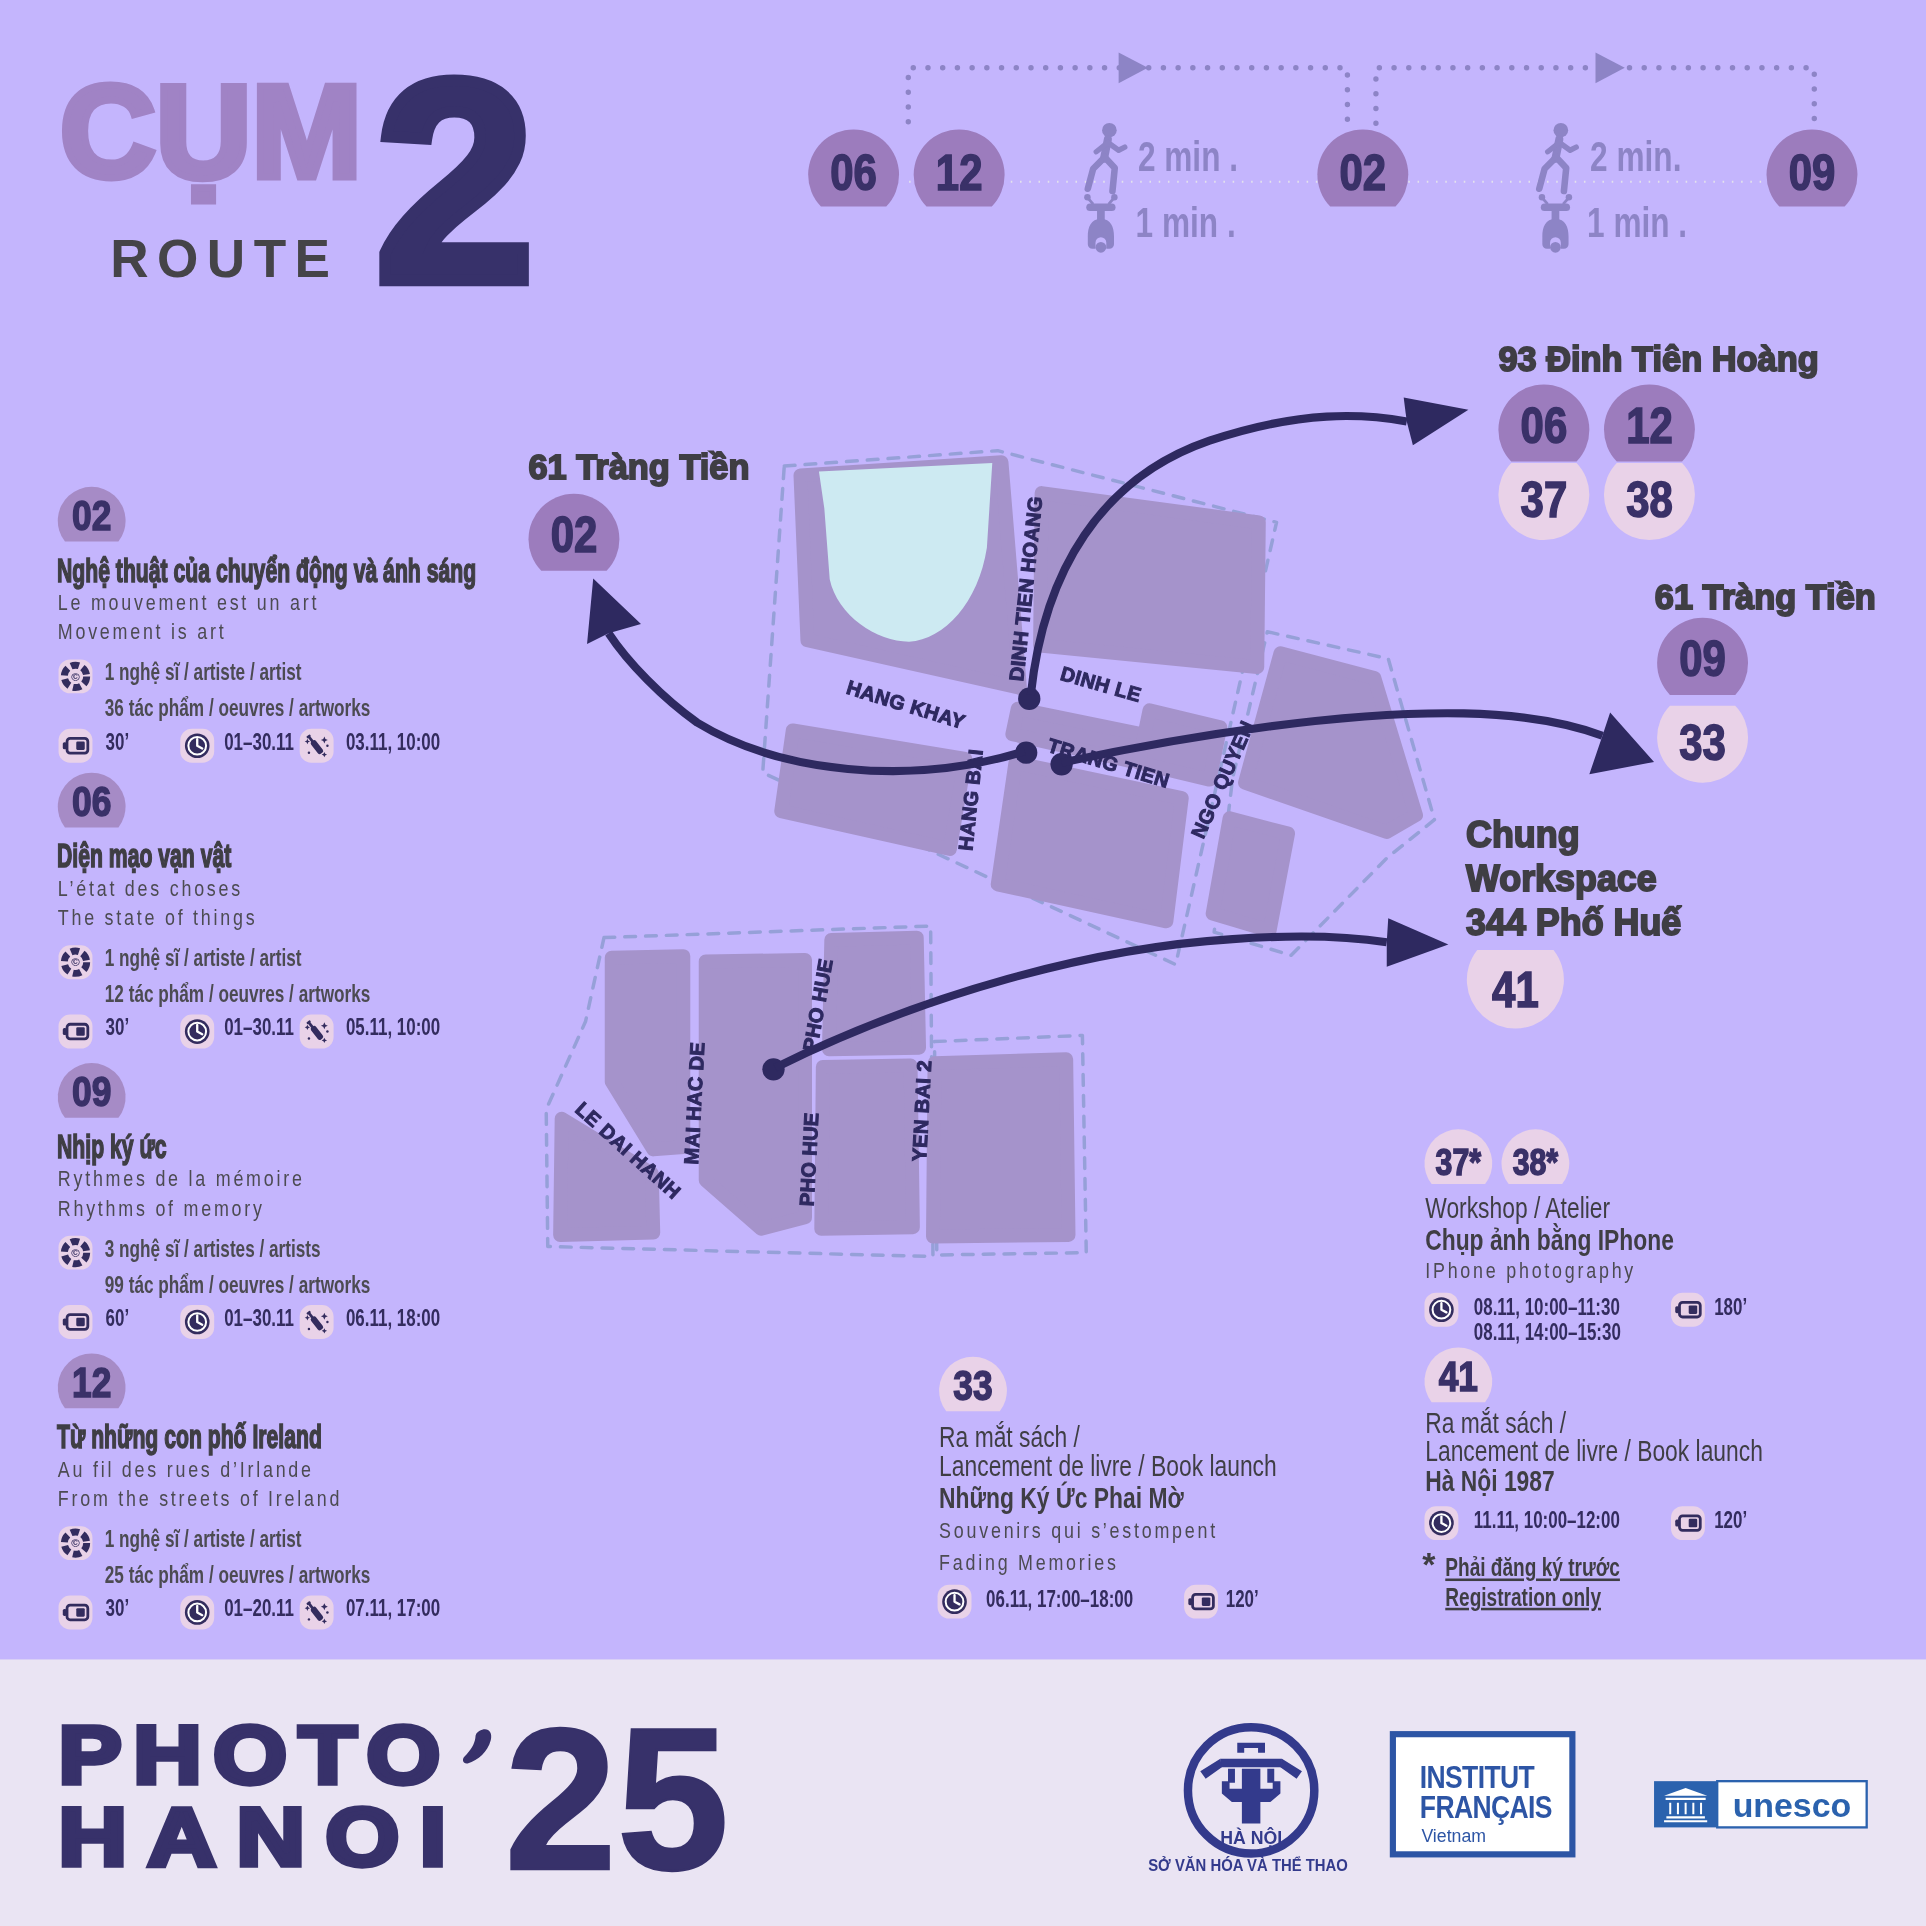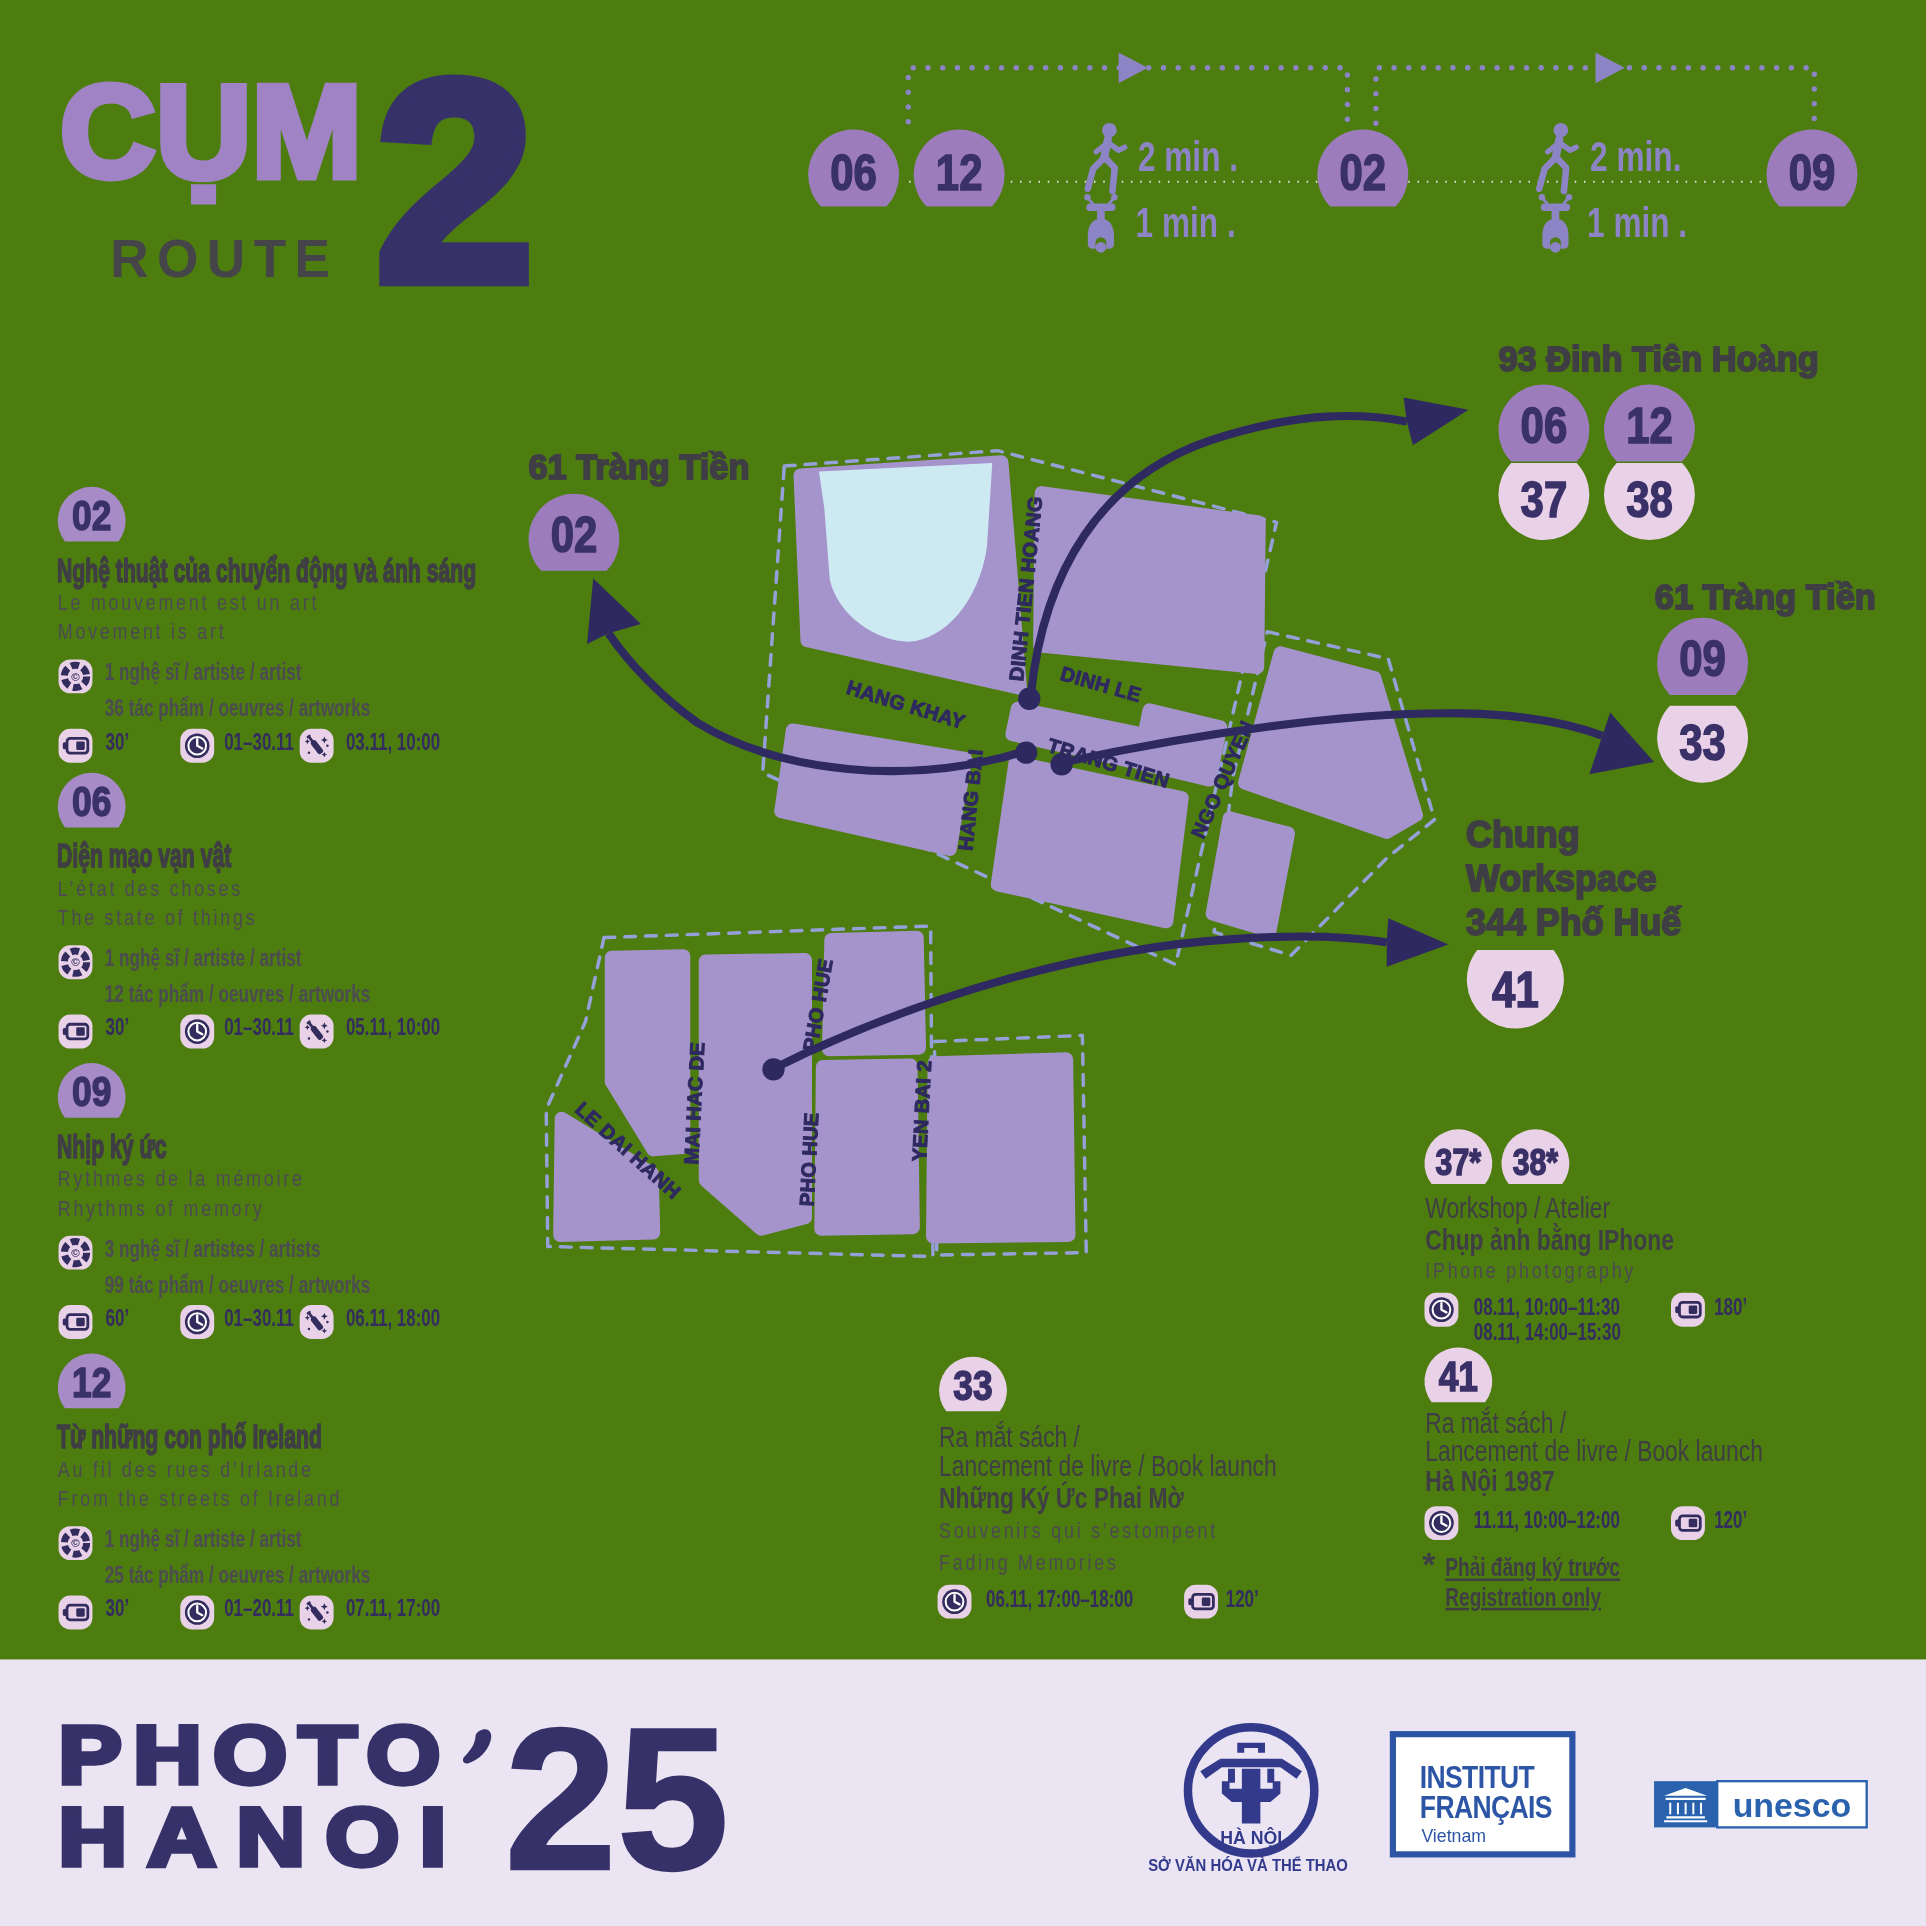--- a/index.html
+++ b/index.html
@@ -1,14 +1,14 @@
 <!DOCTYPE html>
 <html style="font-size:12.3px"><head><meta charset="utf-8"><style>
 html,body{margin:0;padding:0;background:#fff}
-#page{position:relative;width:1926px;height:1926px;background:#4d7c0f;overflow:hidden}
+#page{position:relative;width:1926px;height:1926px;background:#c4b5fd;overflow:hidden}
 text{font-family:"Liberation Sans",sans-serif}
 </style></head><body>
 <div id="page">
 <svg width="1926" height="1926" viewBox="0 0 2500 2500" xmlns="http://www.w3.org/2000/svg">
 <defs>
 <path id="bSF" d="M9.3,71 A44,44 0 1 1 78.7,71 Z"></path>
 <path id="bBF" d="M16.6,100 A59,59 0 1 1 101.4,100 Z"></path>
 <path id="bST" d="M9.3,0 A44,44 0 1 0 78.7,0 Z"></path>
 <path id="bBT" d="M16.6,0 A59,59 0 1 0 101.4,0 Z"></path>
 <path id="b41" d="M13.5,0 A63,63 0 1 0 112.5,0 Z"></path>

